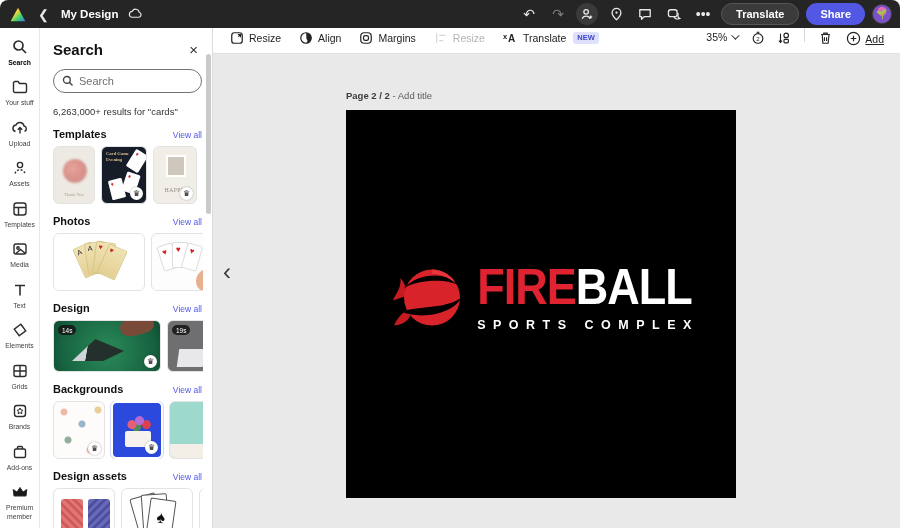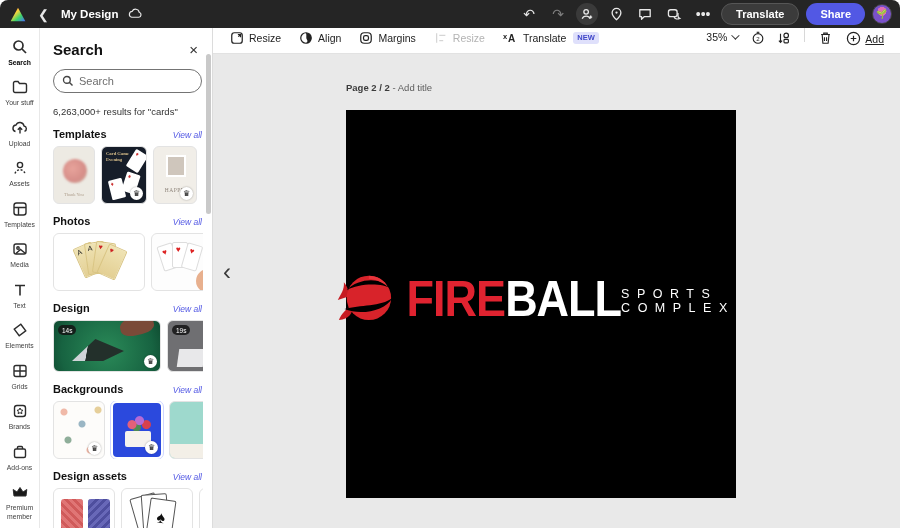--- a/index.html
+++ b/index.html
@@ -38,21 +38,21 @@
   .panel-title { font-size:15px; font-weight:700; color:#111; }
   .panel-close { font-size:15px; color:#333; cursor:pointer; line-height:1; padding:2px 4px; }
   .search-box { margin-top:10px; height:24px; border:1.5px solid #747474; border-radius:13px; display:flex; align-items:center; padding:0 8px; gap:5px; background:#fff; }
   .search-box svg { flex:0 0 auto; }
   .search-box input { border:none; outline:none; width:100%; font-size:11px; color:#222; font-family:"Liberation Sans",sans-serif; background:transparent; }
   .search-box input::placeholder { color:#6e6e6e; }
   .results-line { margin-top:13px; font-size:9.5px; color:#333; }
   .sec { margin-top:11px; }
   .sec-head { display:flex; align-items:baseline; justify-content:space-between; margin-bottom:6px; }
   .sec-title { font-size:11px; font-weight:700; color:#111; }
-  .view-all { font-size:8.5px; color:#5258E4; cursor:pointer;font-style:italic; }
+  .view-all { font-size:8.5px; color:#5258E4; cursor:pointer; }
   .thumb-row { display:flex; gap:6px; overflow:hidden; width:150px; }
   .thumb { position:relative; border-radius:6px; flex:0 0 auto; border:1px solid #e3e3e3; overflow:hidden; background:#f4f4f4; }
   .crown { position:absolute; right:3px; bottom:3px; width:13px; height:13px; border-radius:50%; background:#fff; display:flex; align-items:center; justify-content:center; box-shadow:0 0 2px rgba(0,0,0,.35); }
   .crown::after { content:"♛"; font-size:8px; color:#111; line-height:1; }
   .dur { position:absolute; left:4px; top:4px; background:rgba(20,20,20,.85); color:#fff; font-size:6.5px; padding:1.5px 4px; border-radius:7px; }
 
   
   .t-floral { width:42px; height:58px; background:#edeae3; }
   .t-floral .flower { position:absolute; left:9px; top:12px; width:24px; height:24px; border-radius:50%; background:radial-gradient(circle at 40% 40%, #e7a39b, #d68e89 60%, #c6b9a4); filter:blur(1px); }
   .t-floral .cap { position:absolute; bottom:6px; width:100%; text-align:center; font-size:4.5px; color:#b0a08e; font-family:"Liberation Serif",serif; }
@@ -108,30 +108,30 @@
   .swatch { width:13px; height:13px; border-radius:4px; background:#E8B004; box-shadow:inset 0 0 0 2.5px #a87f00; border:1px solid #6e5300; }
   .new-badge { background:#dfe0fb; color:#4046c8; font-size:7.5px; font-weight:700; padding:1.5px 4px; border-radius:3px; margin-left:2px; }
   .tb-spacer { flex:1; }
   .zoom-ctl { display:flex; align-items:center; gap:4px; font-size:10.5px; color:#222; cursor:pointer; padding:3px 6px; }
   .chev-dn { width:6px; height:6px; border-right:1.4px solid #333; border-bottom:1.4px solid #333; transform:rotate(45deg) translateY(-2px); }
   .tdiv { width:1px; height:14px; background:#d8d8d8; margin:0 5px; }
   .icon-btn { width:22px; height:20px; display:flex; align-items:center; justify-content:center; cursor:pointer; color:#222; }
   .add-btn { display:flex; align-items:center; gap:4px; font-size:10.5px; color:#222; cursor:pointer; padding:3px 6px;text-decoration:underline; }
 
   .page-nav { position:absolute; left:10px; top:232px; font-size:24px; color:#3a3a3a; cursor:pointer; line-height:1; }
-  .page-label { position:absolute; left:133px; top:54px; font-size:9.5px; color:#5c5c5c; cursor:pointer; }
+  .page-label { position:absolute; left:133px; top:62px; font-size:9.5px; color:#5c5c5c; cursor:pointer; }
   .page-label b { color:#3c3c3c; font-weight:700; }
   .black-canvas { position:absolute; left:133px; top:82px; width:390px; height:388px; background:#000; display:flex; align-items:center; justify-content:center; cursor:pointer; }
   .logo { display:flex; align-items:center; gap:10px; margin-top:-10px; }
   .flame { width:84px; height:84px; }
-  .logo-text { display:flex; flex-direction:row; }
+  .logo-text { display:flex; flex-direction:column; }
   .logo-word { font-size:45px; font-weight:700; letter-spacing:-1px; line-height:.95; transform:scaleY(1.12); font-family:"Liberation Sans",sans-serif; }
   .logo-word .red { color:#e02330; }
   .logo-word .white { color:#fff; }
-  .logo-tag { color:#fff; font-size:12.5px; letter-spacing:7.5px; margin-top:9px; font-weight:400; }
+  .logo-tag { color:#fff; font-size:12.5px; letter-spacing:7.5px; margin-top:9px; font-weight:700; }
 </style>
 </head>
 <body>
 
 <div class="app">
 
   <div class="topbar">
     <div class="tb-left">
       <span class="adobe-logo">
         <svg width="16" height="15" viewBox="0 0 24 22">

